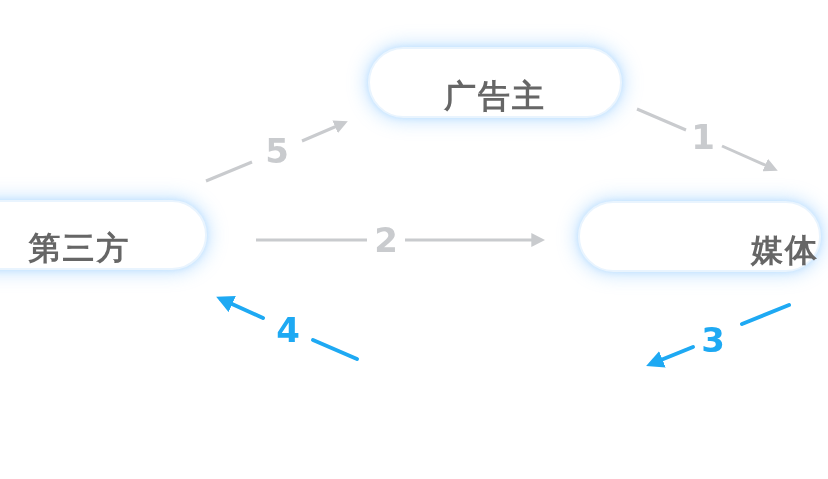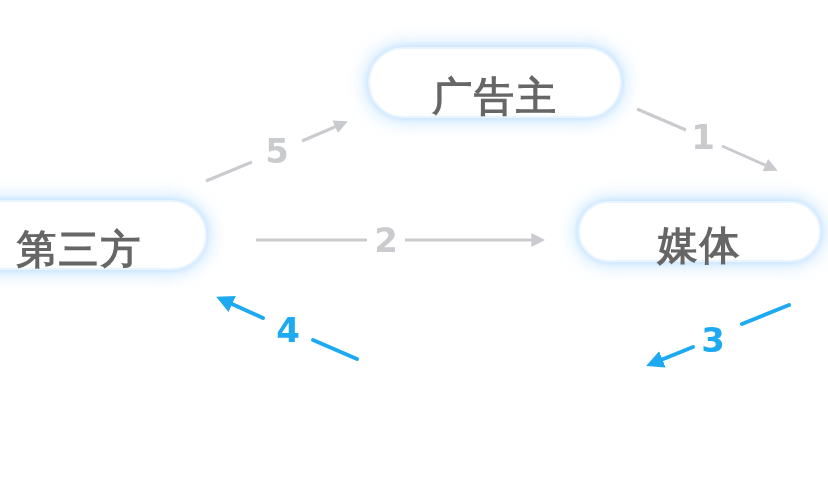--- a/index.html
+++ b/index.html
@@ -22,29 +22,29 @@
     justify-content: center;
     background: #ffffff;
     border: 2px solid #e9f4fe;
     border-radius: 40px;
     box-shadow: 0 0 18px 3px rgba(125, 192, 255, 0.42),
                 0 0 5px 1px rgba(160, 210, 255, 0.30);
     box-sizing: border-box;
   }
   .node-label {
     color: #666666;
-    font-size: 40px;
+    font-size: 32px;
     font-weight: 700;
     letter-spacing: 2px;
     white-space: nowrap;
     margin-top: 28px;
   }
   .node-advertiser { left: 368px; top: 47px;  width: 254px; height: 71px; }
   .node-third-party{ left: -48px; top: 200px; width: 255px; height: 70px; }
-  .node-media      { left: 578px; top: 201px; width: 243px; height: 61px; }
+  .node-media      { left: 578px; top: 201px; width: 243px; height: 71px; justify-content: flex-end; }
   .node-user       { left: 363px; top: 358px; width: 257px; height: 72px; }
 
   svg.edges {
     position: absolute;
     left: 0; top: 0;
     width: 828px;
     height: 479px;
     pointer-events: none;
   }
   .edge-line-inactive { stroke-width: 3; }

